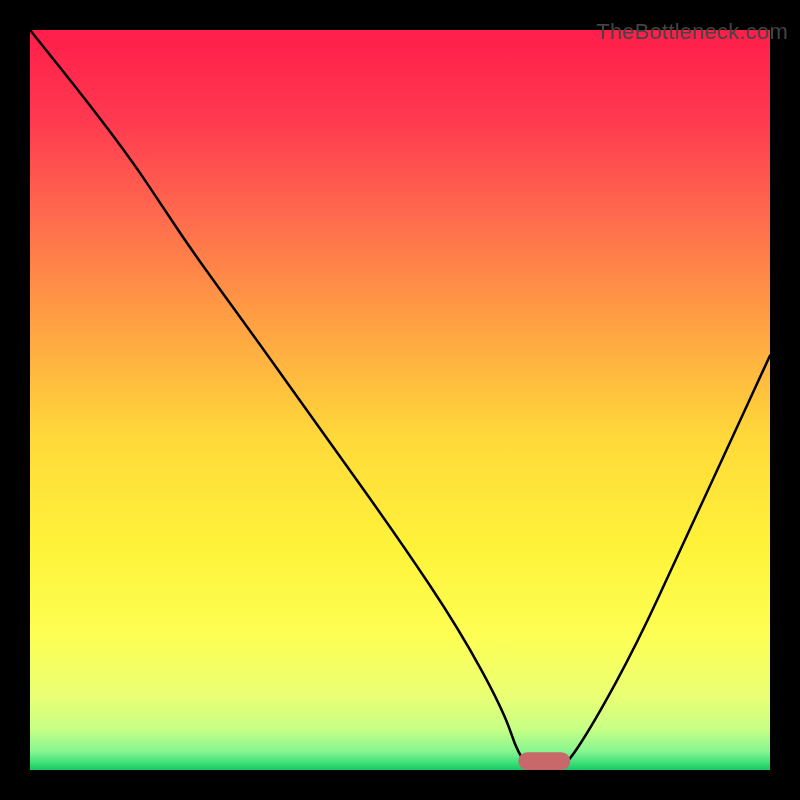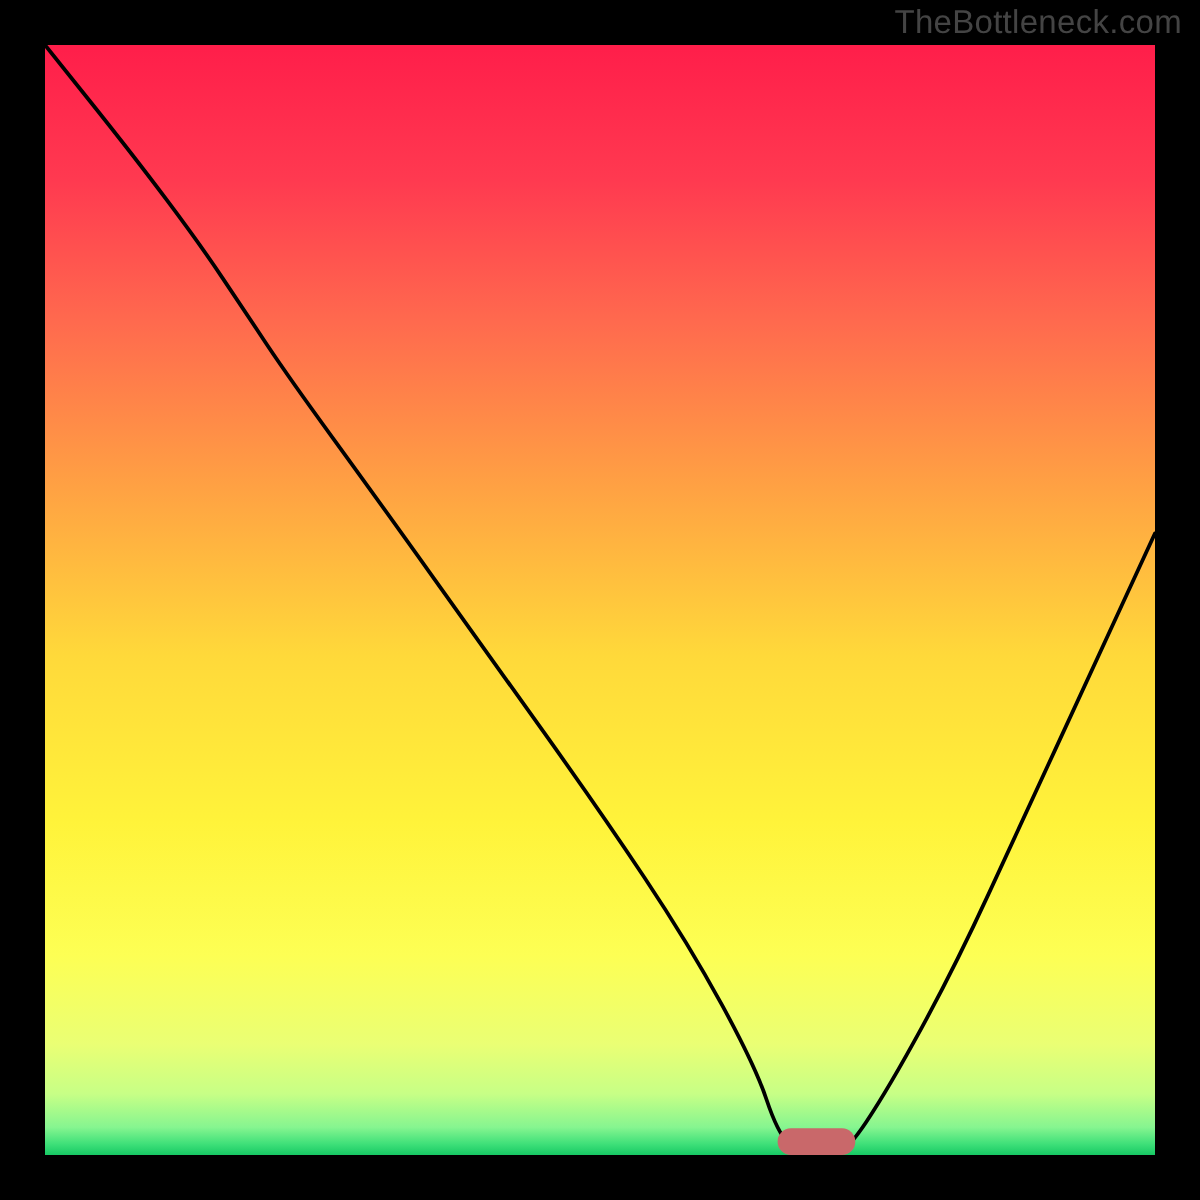--- a/index.html
+++ b/index.html
@@ -12,21 +12,21 @@
     font-family: Arial, Helvetica, sans-serif;
   }
   .frame {
     position: relative;
     width: 800px;
     height: 800px;
     background: #000;
   }
   .watermark {
     position: absolute;
-    top: 2px;
+    top: 19px;
     right: 12px;
     color: #444;
     font-size: 22px;
     font-weight: 500;
     letter-spacing: 0.2px;
     z-index: 5;
   }
   .plot-area {
     position: absolute;
     left: 30px;

